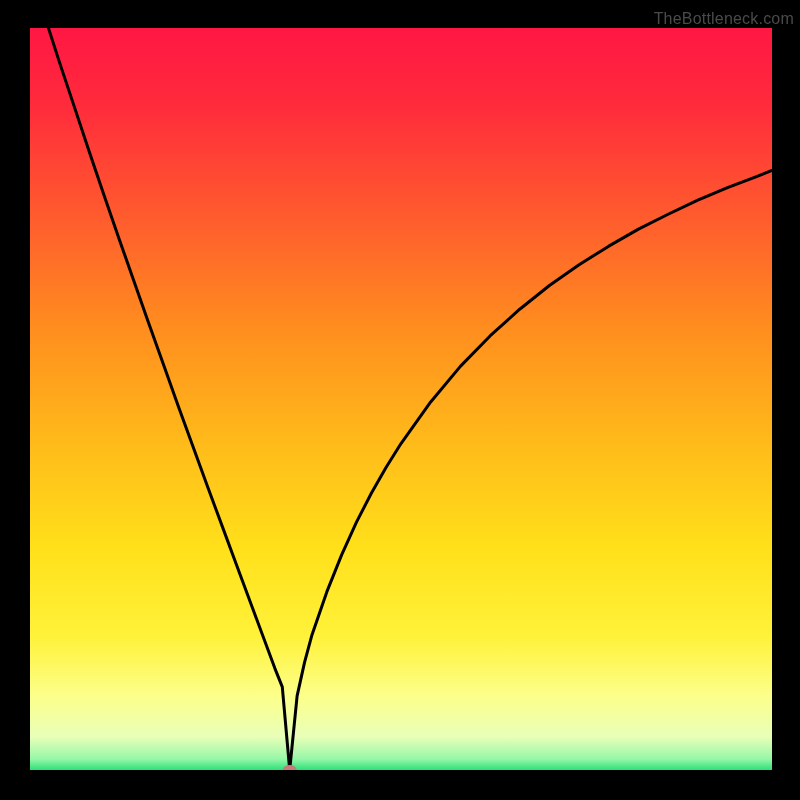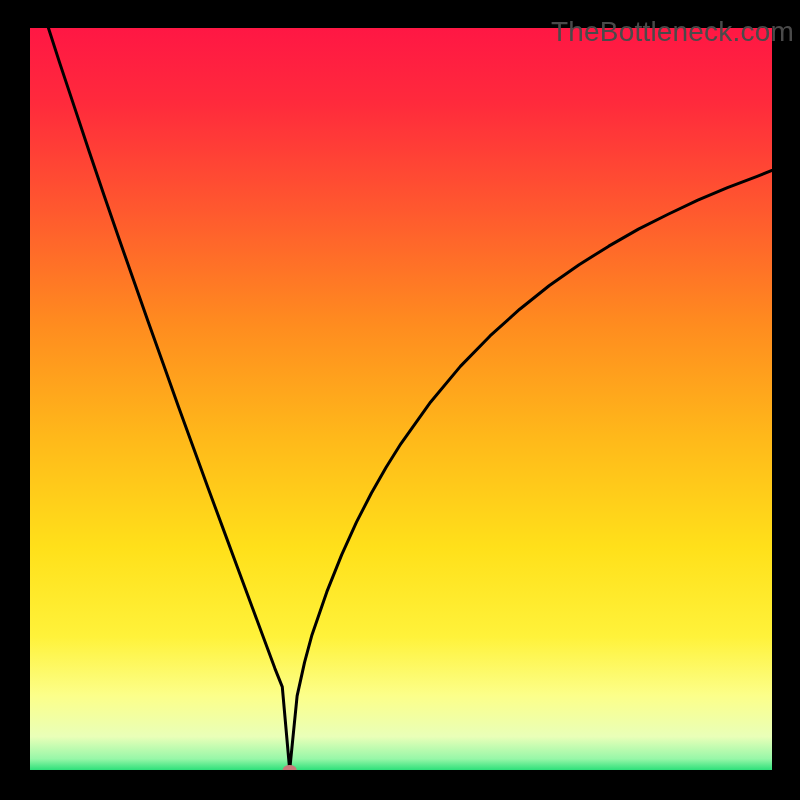--- a/index.html
+++ b/index.html
@@ -14,24 +14,24 @@
   .frame {
     position: absolute;
     top: 0;
     left: 0;
     width: 800px;
     height: 800px;
     background: #000;
   }
   .watermark {
     position: absolute;
-    top: 16px;
+    top: 10px;
     right: 6px;
     color: #4a4a4a;
-    font-size: 28px;
+    font-size: 16px;
     font-weight: 500;
     letter-spacing: 0.2px;
     z-index: 10;
   }
   svg.plot {
     position: absolute;
     top: 0;
     left: 0;
   }
 </style>

